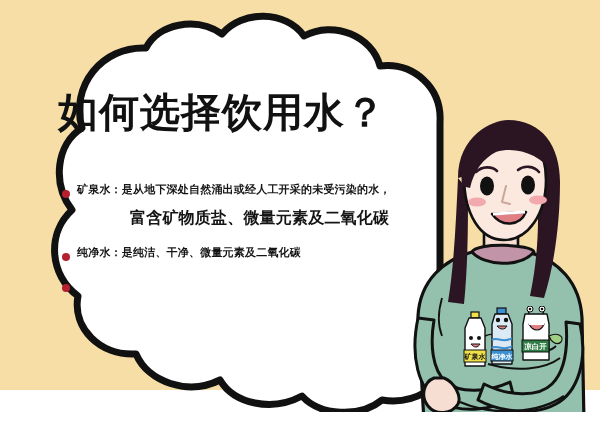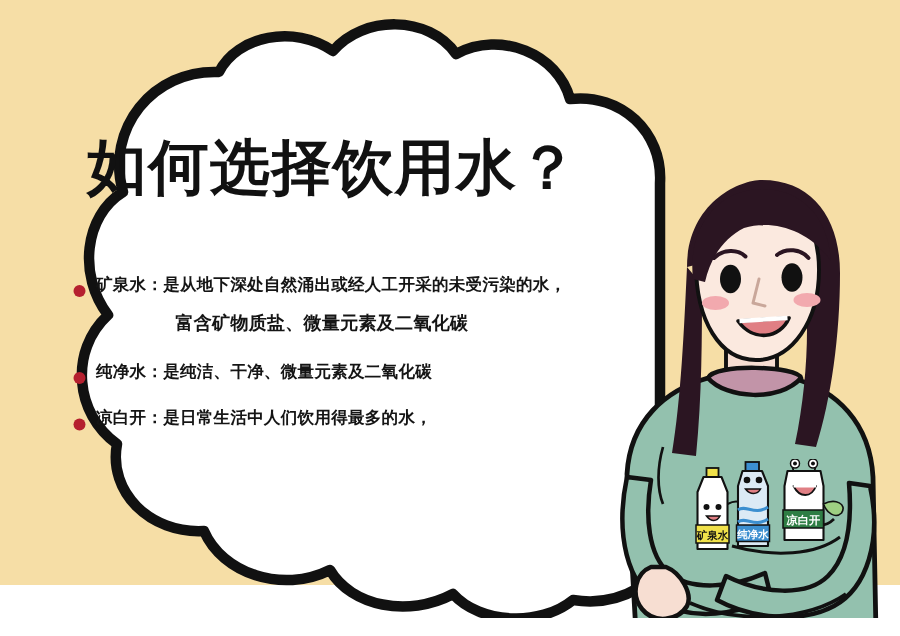--- a/index.html
+++ b/index.html
@@ -44,21 +44,21 @@
     top: 92px;
     font-size: 40px;
     font-weight: 700;
     color: #111111;
     letter-spacing: 1px;
     line-height: 1;
     white-space: nowrap;
   }
   .bullets {
     position: absolute;
-    left: 49px;
+    left: 62px;
     top: 184px;
     width: 400px;
   }
   .bullet-row {
     position: relative;
     margin-bottom: 6px;
   }
   .bullet-dot {
     position: absolute;
     left: 0;
@@ -72,21 +72,21 @@
     margin: 0 0 0 15px;
     font-size: 11px;
     font-weight: 700;
     color: #151515;
     line-height: 1.15;
     letter-spacing: 0.2px;
     white-space: nowrap;
   }
   .bullet-line-2 {
     margin: 12px 0 0 68px;
-    font-size: 12px;
+    font-size: 16px;
     font-weight: 700;
     color: #151515;
     line-height: 1.15;
     letter-spacing: 0.2px;
     white-space: nowrap;
   }
   .gap-a { margin-bottom: 20px; }
   .gap-b { margin-bottom: 18px; }
   
   .figure {
@@ -147,21 +147,20 @@
       <p class="bullet-line-2">富含矿物质盐、微量元素及二氧化碳</p>
     </div>
 
     <div class="bullet-row gap-b">
       <span class="bullet-dot"></span>
       <p class="bullet-line-1">纯净水：是纯洁、干净、微量元素及二氧化碳</p>
     </div>
 
     <div class="bullet-row">
       <span class="bullet-dot"></span>
-      <p class="bullet-line-1">凉白开：是日常生活中人们饮用得最多的水，</p>
     </div>
 
   </div>
 
   <div class="figure">
     <svg width="220" height="304" viewBox="0 0 220 304" xmlns="http://www.w3.org/2000/svg">
 
       <path d="M 36 302
                L 30 196
                C 32 160, 56 140, 84 132

